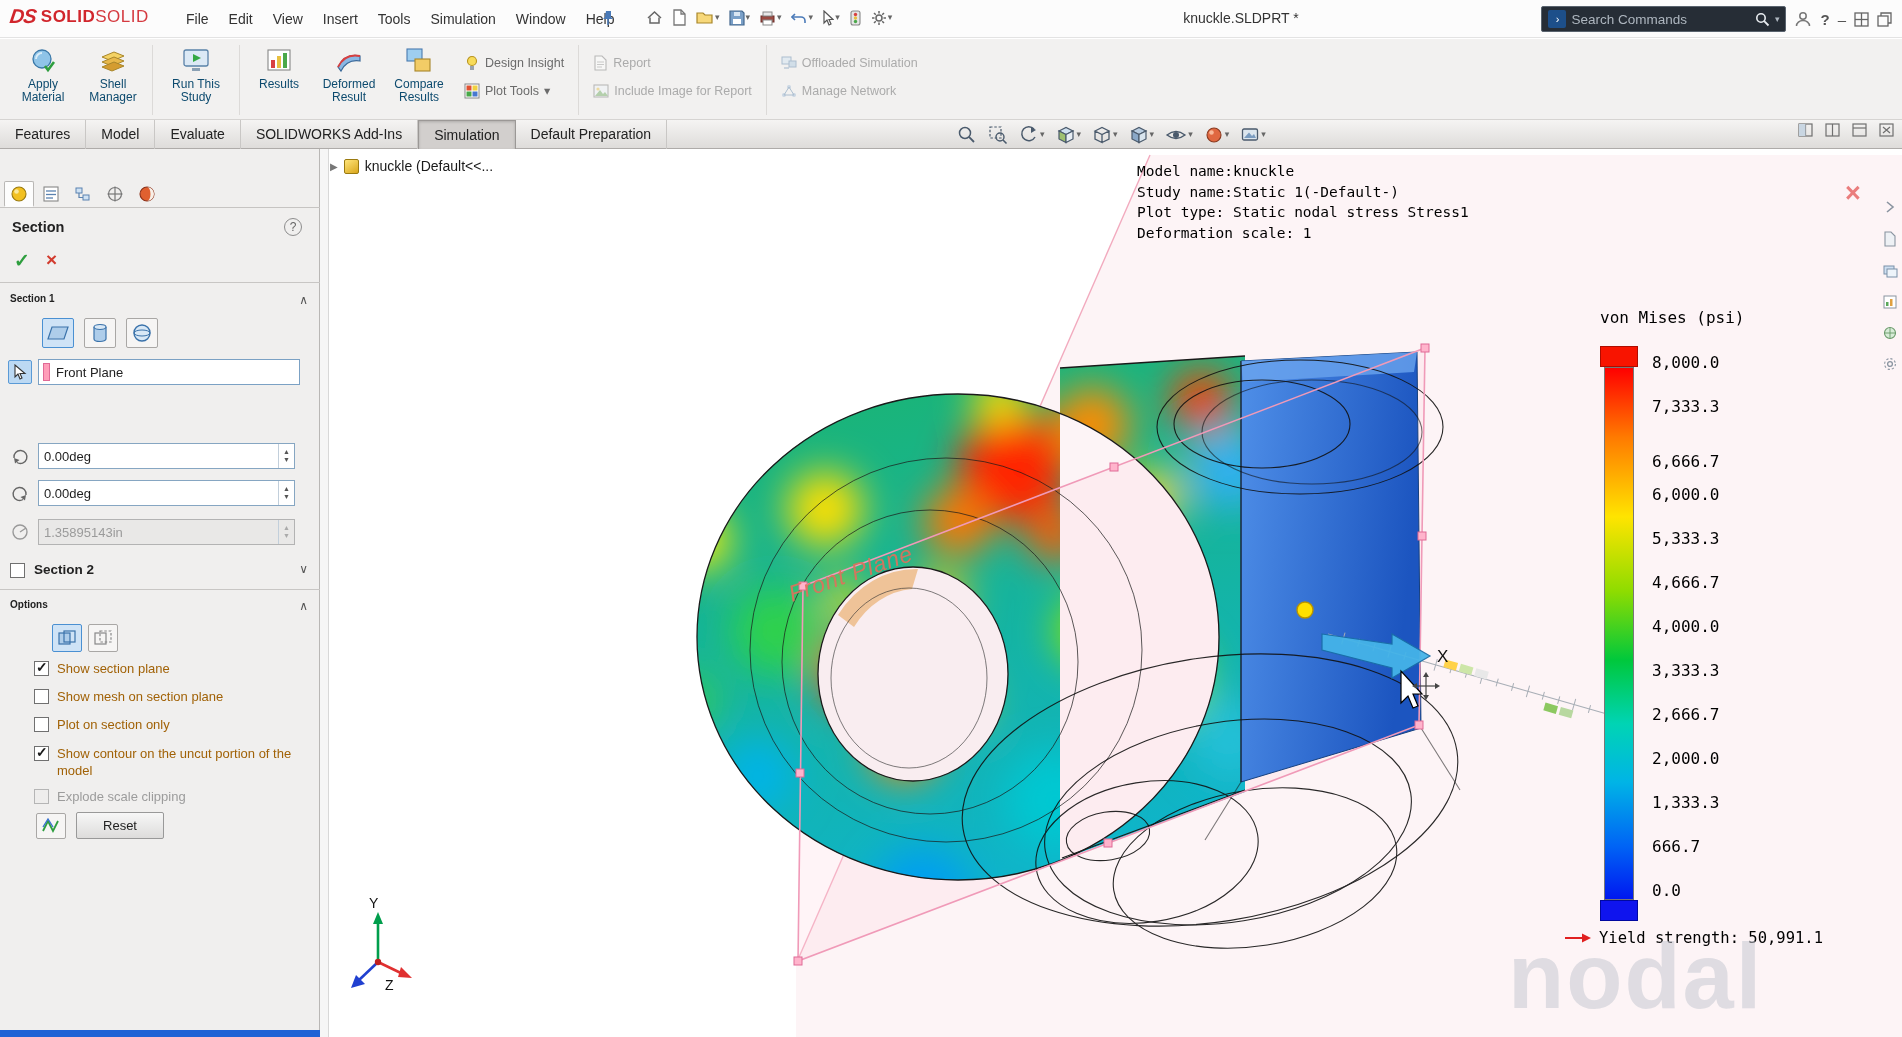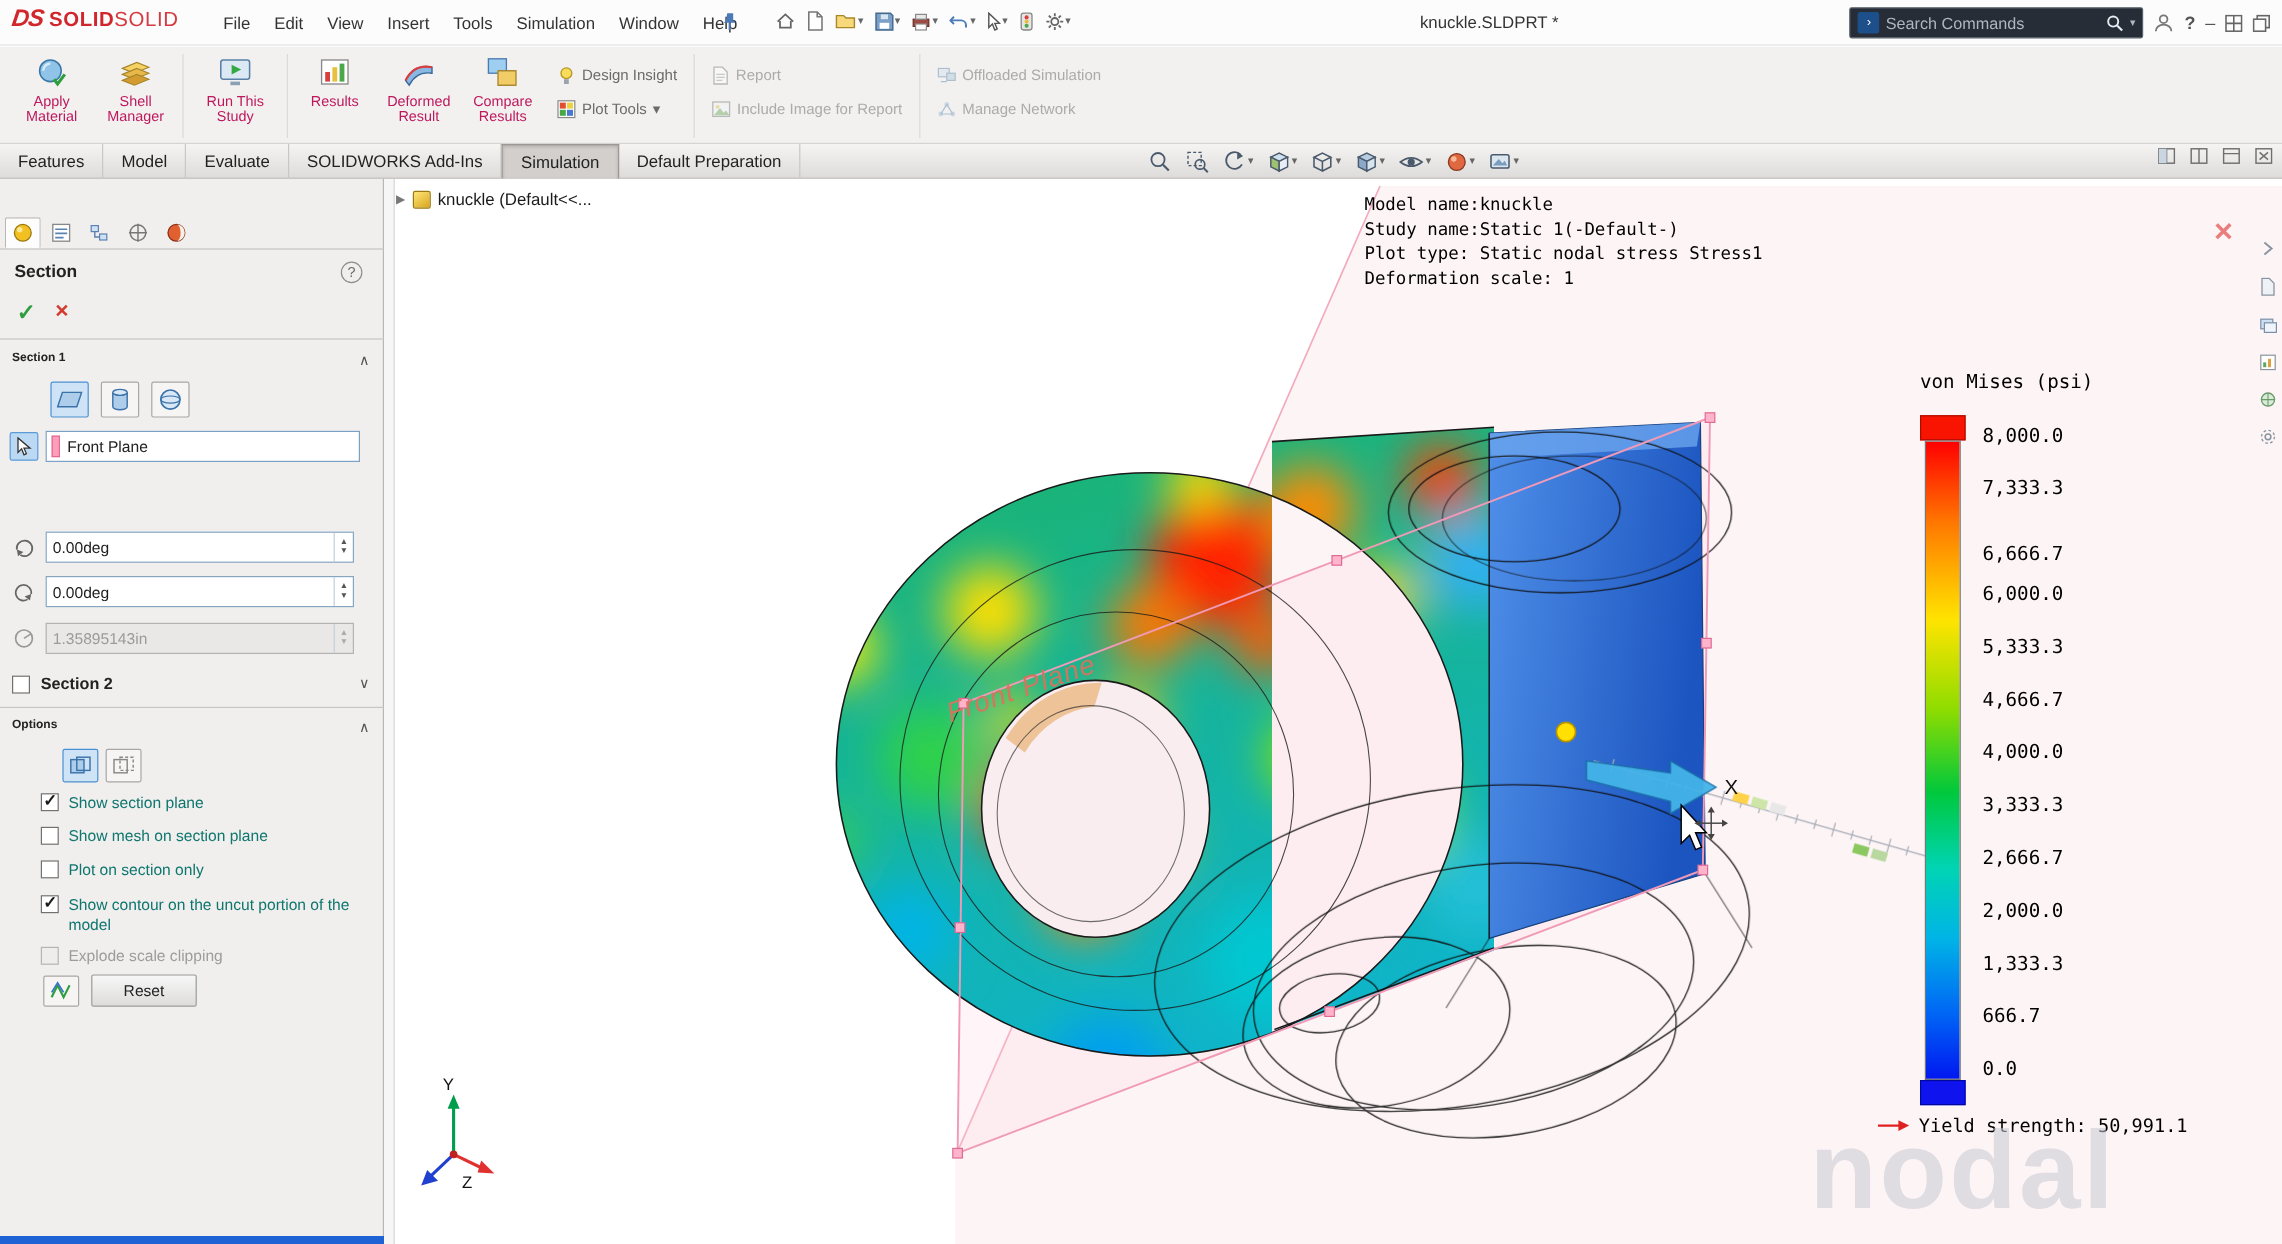--- a/index.html
+++ b/index.html
@@ -23,21 +23,21 @@
   .tbright{position:absolute;right:0;top:0;height:38px;display:flex;align-items:center;gap:8px;padding-right:10px}
   .searchbox{display:flex;align-items:center;width:245px;height:26px;background:#262d36;border:1px solid #59636e;border-radius:2px;padding:0 6px;gap:5px}
   .searchbox .sq{width:18px;height:18px;background:#1d4f8a;border-radius:2px;color:#fff;font-size:11px;text-align:center;line-height:18px}
   .searchbox input{flex:1;background:transparent;border:0;outline:none;color:#dce0e5;font-size:13.5px;font-family:"Liberation Sans",sans-serif}
   .searchbox input::placeholder{color:#aeb6bf}
   .winglyph{color:#555;font-size:15px}
 
   
   .ribbon{position:absolute;left:0;top:39px;width:1902px;height:81px;background:#f2f1f0;border-bottom:1px solid #d6d4d2;display:flex;align-items:flex-start;padding:4px 4px 0 8px}
   .rb-big{width:70px;height:72px;display:flex;flex-direction:column;align-items:center;padding-top:4px;border-radius:2px}
-  .rb-lbl{font-size:12px;color:#be185d;text-align:center;line-height:13px;margin-top:3px}
+  .rb-lbl{font-size:12px;color:#0c4a6e;text-align:center;line-height:13px;margin-top:3px}
   .rb-col{display:flex;flex-direction:column;gap:4px;padding:8px 6px 0 6px}
   .rb-small{display:flex;align-items:center;gap:5px;height:24px;padding:0 4px;border-radius:2px}
   .rb-small span{font-size:12.5px;color:#6b6b6b;white-space:nowrap}
   .rb-small.dis span{color:#ababab}.rb-small.dis svg{opacity:.45}
   .rb-div{width:1px;height:70px;background:#dcdad8;margin:2px 4px 0 4px}
 
   
   .tabband{position:absolute;left:0;top:120px;width:1902px;height:29px;background:linear-gradient(#f5f4f3,#dedcda);border-bottom:1px solid #aeaba9}
   .tabs{position:absolute;left:0;top:0;height:29px;display:flex}
   .tab{padding:0 15px;height:29px;line-height:29px;font-size:14px;color:#222;border-right:1px solid #c9c7c5}
@@ -72,21 +72,21 @@
   .numrow{position:absolute;left:0;width:320px;height:28px}
   .nfield{position:absolute;left:38px;top:1px;width:257px;height:26px;background:#fff;border:1px solid #86a6c2;display:flex}
   .nfield input{flex:1;border:0;outline:none;font-size:13px;padding:0 5px;font-family:"Liberation Sans",sans-serif;background:transparent;color:#1d1d1d}
   .spin{width:16px;border-left:1px solid #c2cfdb;display:flex;flex-direction:column;align-items:center;justify-content:center;color:#555}
   .spin i{font-style:normal;font-size:7px;line-height:8px}
   .numrow.dis .nfield{background:#e9e8e7;border-color:#b3b3b3}
   .numrow.dis input{color:#9b9b9b}
   .cbrow{position:absolute;left:0;width:312px;display:flex;gap:8px;padding-left:34px;align-items:flex-start}
   .cb{flex:0 0 15px;width:15px;height:15px;background:#fff;border:1px solid #707070;position:relative;margin-top:1px}
   .cb.checked::after{content:"✓";position:absolute;left:1px;top:-3px;font-size:14px;color:#1a1a1a;font-weight:bold}
-  .cbl{font-size:13px;color:#0f766e;line-height:17px}
+  .cbl{font-size:13px;color:#a16207;line-height:17px}
   .cbrow.dis .cb{background:#eeedec;border-color:#b5b5b5}
   .cbrow.dis .cbl{color:#9c9c9c}
   .s2row{position:absolute;left:0;top:409px;width:320px;height:26px}
   .optbtn{position:absolute;top:475px;width:30px;height:28px;border:1px solid #a9a7a5;background:#f6f5f4;border-radius:2px;display:flex;align-items:center;justify-content:center}
   .optbtn.sel{background:#cfe3f6;border-color:#4a90d2}
   .resetbtn{position:absolute;left:76px;top:663px;width:88px;height:27px;background:linear-gradient(#f7f7f7,#dddcdb);border:1px solid #999;border-radius:2px;font-size:13px;color:#222;text-align:center;line-height:25px}
   .fliprow{position:absolute;left:36px;top:664px;width:30px;height:26px;border:1px solid #a9a7a5;background:#f6f5f4;border-radius:2px;display:flex;align-items:center;justify-content:center}
   .splitter{position:absolute;left:320px;top:149px;width:9px;height:888px;background:#f6f6f6;border-right:1px solid #d8d8d8}
   .splitgrip{position:absolute;left:321px;top:580px;color:#8a8a8a;font-size:8px}
   .bluestrip{position:absolute;left:0;top:1030px;width:320px;height:7px;background:#1f62d5}

